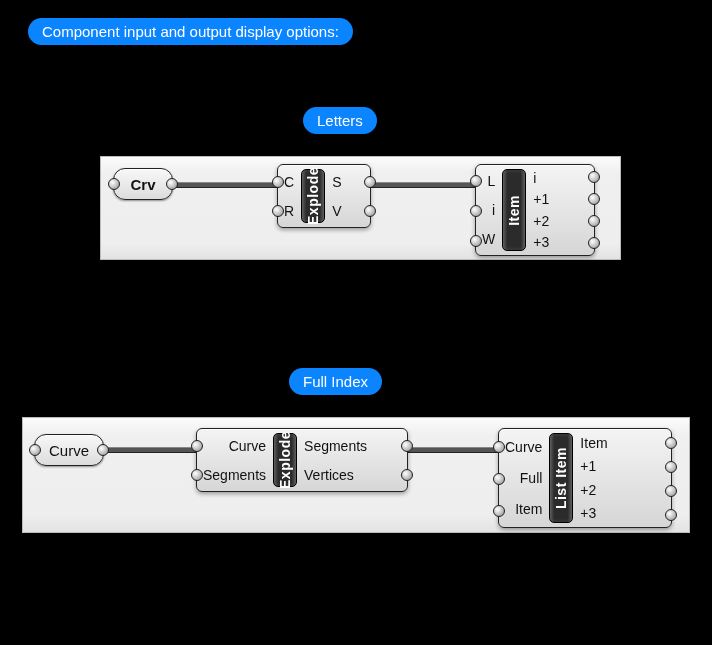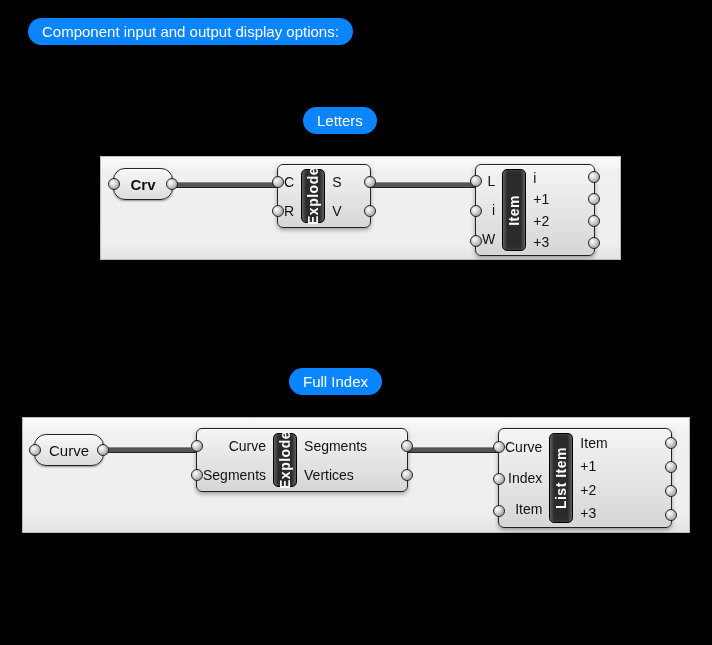--- a/index.html
+++ b/index.html
@@ -230,21 +230,21 @@
   <div class="grip right" style="top:11px;"></div>
   <div class="grip right" style="top:40px;"></div>
 </div>
 
 <div class="component" style="left:498px; top:428px; width:172px; height:98px;">
   <div class="port-col in">
     <div class="port-label">
         <span>Curve</span>
       </div>
     <div class="port-label">
-        <span>Index</span>
+        <span>Full</span>
       </div>
     <div class="port-label">
         <span>Item</span>
       </div>
   </div>
   <div class="name-plate">
       <span>List Item</span>
     </div>
   <div class="port-col out">
     <div class="port-label">

